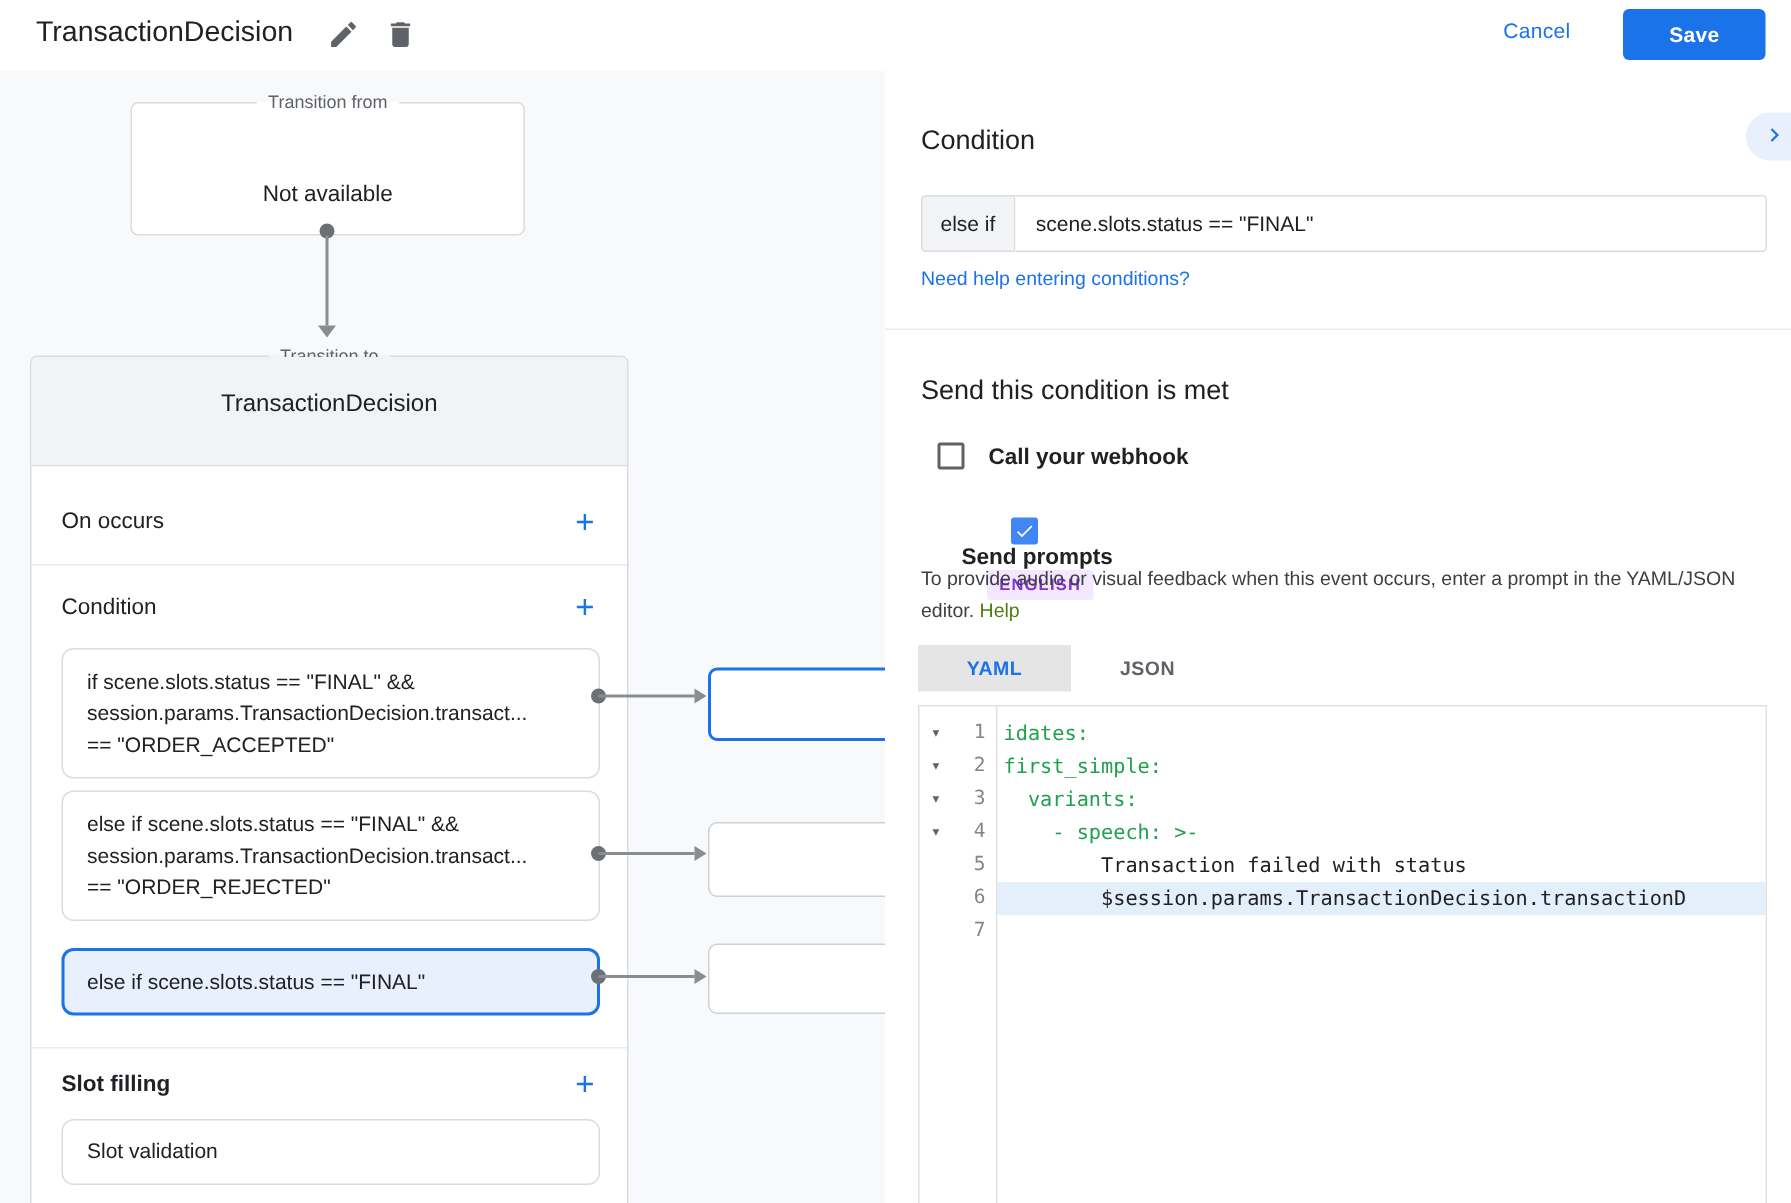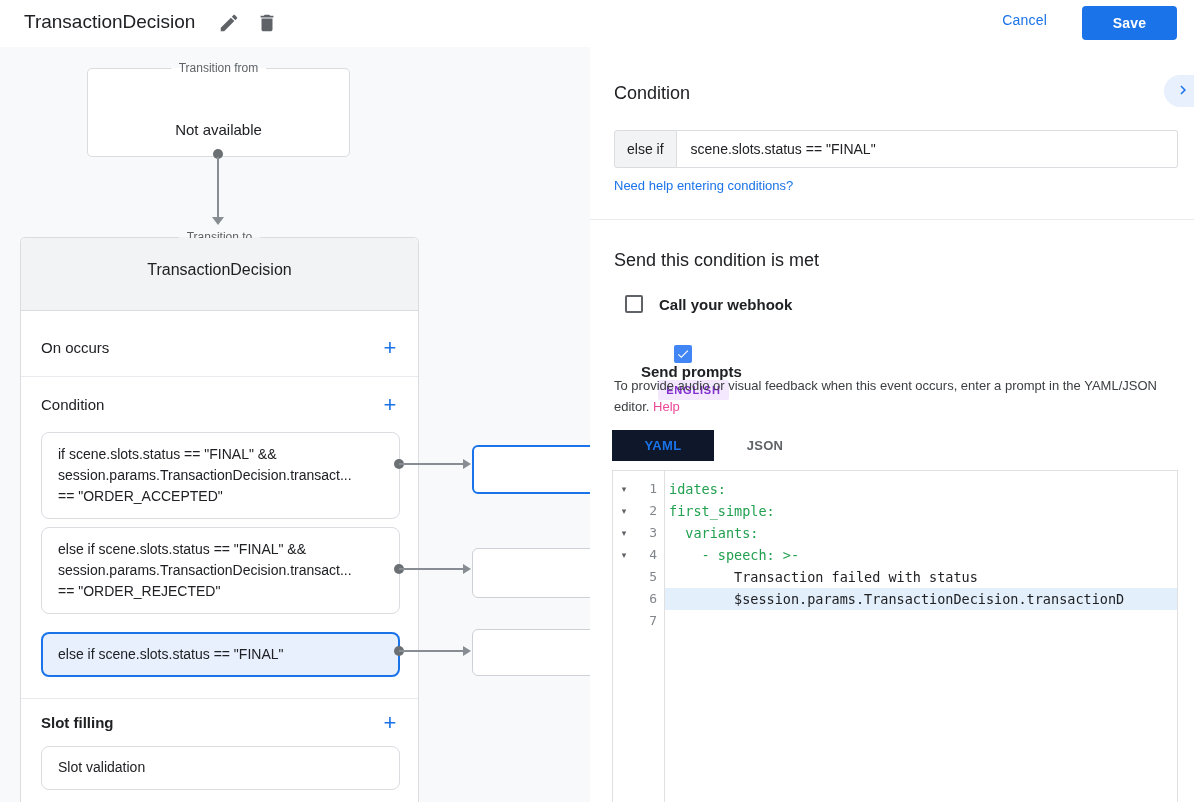--- a/index.html
+++ b/index.html
@@ -75,26 +75,26 @@
 
   .when-title { position:absolute; left:24px; top:203px; font-size:18px; color:#202124; }
   .check-row { position:absolute; left:35px; display:flex; align-items:center; cursor:pointer; }
   .checkbox { width:18px; height:18px; border:2px solid #5f6368; border-radius:2px; background:#fff; flex:0 0 auto; }
   .checkbox.checked { border-color:#4285f4; background:#4285f4; display:flex; align-items:center; justify-content:center; }
   .check-label { margin-left:16px; font-size:15px; font-weight:700; color:#202124; }
   .lang-badge { margin-left:20px; background:#f3e8fd; color:#8430ce; font-size:11px; font-weight:700;
     letter-spacing:.8px; padding:4px 8px; border-radius:2px; }
 
   .panel-desc { position:absolute; left:24px; top:329px; width:560px; font-size:13px; line-height:1.6; color:#3c4043; }
-  .panel-desc .help { color:#ec4899; cursor:pointer; }
+  .panel-desc .help { color:#4d7c0f; cursor:pointer; }
 
   .tabs { position:absolute; left:22px; top:383px; display:flex; }
   .tab { width:102px; height:31px; display:flex; align-items:center; justify-content:center;
     font-size:13px; font-weight:700; color:#5f6368; cursor:pointer; letter-spacing:.3px; }
-  .tab.active { background:#0f172a; color:#1a73e8; }
+  .tab.active { background:#e5e5e5; color:#1a73e8; }
 
   .editor { position:absolute; left:22px; right:16px; top:423px; bottom:-1px; border:1px solid #e0e0e0;
     background:#fff; display:flex; flex-direction:column; overflow:hidden;
     font-family:"DejaVu Sans Mono","Liberation Mono",monospace; font-size:13.5px; }
   .ed-row { display:flex; height:22px; flex:0 0 auto; }
   .ed-row.fill { flex:1 1 auto; height:auto; }
   .ed-fold { width:22px; flex:0 0 auto; color:#5f6368; font-size:9px; text-align:center; line-height:22px; cursor:pointer;
     font-family:"DejaVu Sans",sans-serif; }
   .ed-num { width:30px; flex:0 0 auto; text-align:right; padding-right:7px; color:#80868b; font-size:13px;
     line-height:22px; border-right:1px solid #e0e0e0; }

